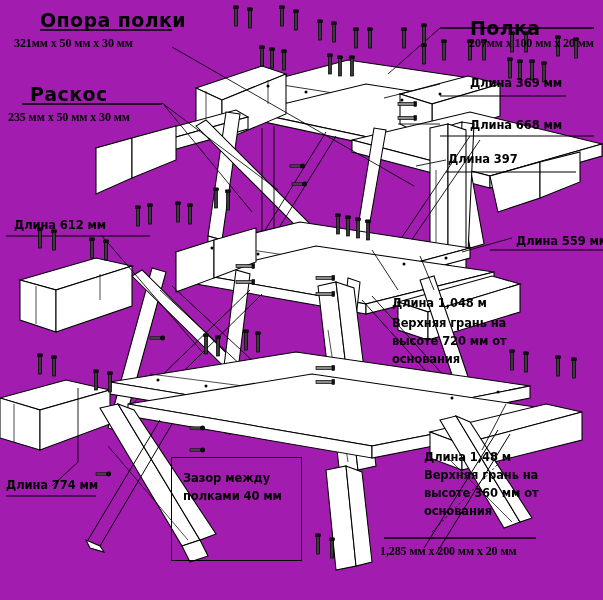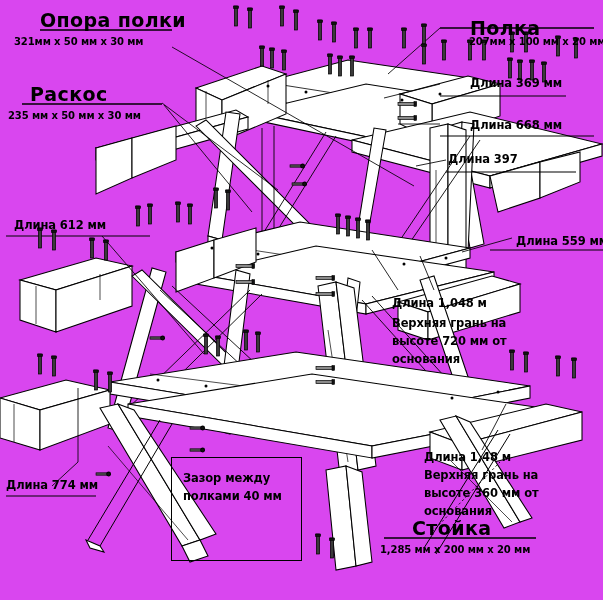--- a/index.html
+++ b/index.html
@@ -5,21 +5,21 @@
 <style>
   html, body {
     margin: 0;
     padding: 0;
     background: #ffffff;
   }
   #page {
     position: relative;
     width: 603px;
     height: 600px;
-    background: #d946ef;
+    background: #a21caf;
     overflow: hidden;
     font-family: "DejaVu Sans", "Liberation Sans", sans-serif;
   }
   #drawing {
     position: absolute;
     left: 0; top: 0;
     width: 603px; height: 600px;
   }
   #annotations {
     position: absolute;
@@ -35,22 +35,23 @@
     white-space: pre;
     line-height: 1.28;
     letter-spacing: -0.1px;
   }
   .heading {
     font-size: 19px;
     font-weight: bold;
     letter-spacing: 0.4px;
   }
   .spec {
-    font-size: 10px;
-    font-weight: bold;
+    font-size: 12px;
+    font-weight: bold;
+    font-family: Liberation Serif, serif;
   }
   .dim {
     font-size: 11.5px;
     font-weight: bold;
   }
   .multi {
     font-size: 11.5px;
     font-weight: bold;
     line-height: 1.58;
   }
@@ -424,21 +425,20 @@
     <div class="anno multi" style="left:392px; top:294px;">Длина 1,048 м</div>
     <div class="anno multi" style="left:392px; top:314px;">Верхняя грань на</div>
     <div class="anno multi" style="left:392px; top:332px;text-align:center;">высоте 720 мм от</div>
     <div class="anno multi" style="left:392px; top:350px;">основания</div>
 
     <div class="anno multi" style="left:424px; top:448px;">Длина 1,48 м</div>
     <div class="anno multi" style="left:424px; top:466px;">Верхняя грань на</div>
     <div class="anno multi" style="left:424px; top:484px;">высоте 360 мм от</div>
     <div class="anno multi" style="left:424px; top:502px;">основания</div>
 
-    <div class="anno heading" style="left:412px; top:516px;">Стойка</div>
     <div class="anno spec" style="left:380px; top:544px;">1,285 мм x 200 мм x 20 мм</div>
 
     <div class="note-box" style="left:171px; top:457px; width:131px; height:104px;"></div>
     <div class="anno boxnote" style="left:183px; top:469px;">Зазор между</div>
     <div class="anno boxnote" style="left:183px; top:487px;">полками 40 мм</div>
 
   </div>
 </div>
 
 </body></html>

